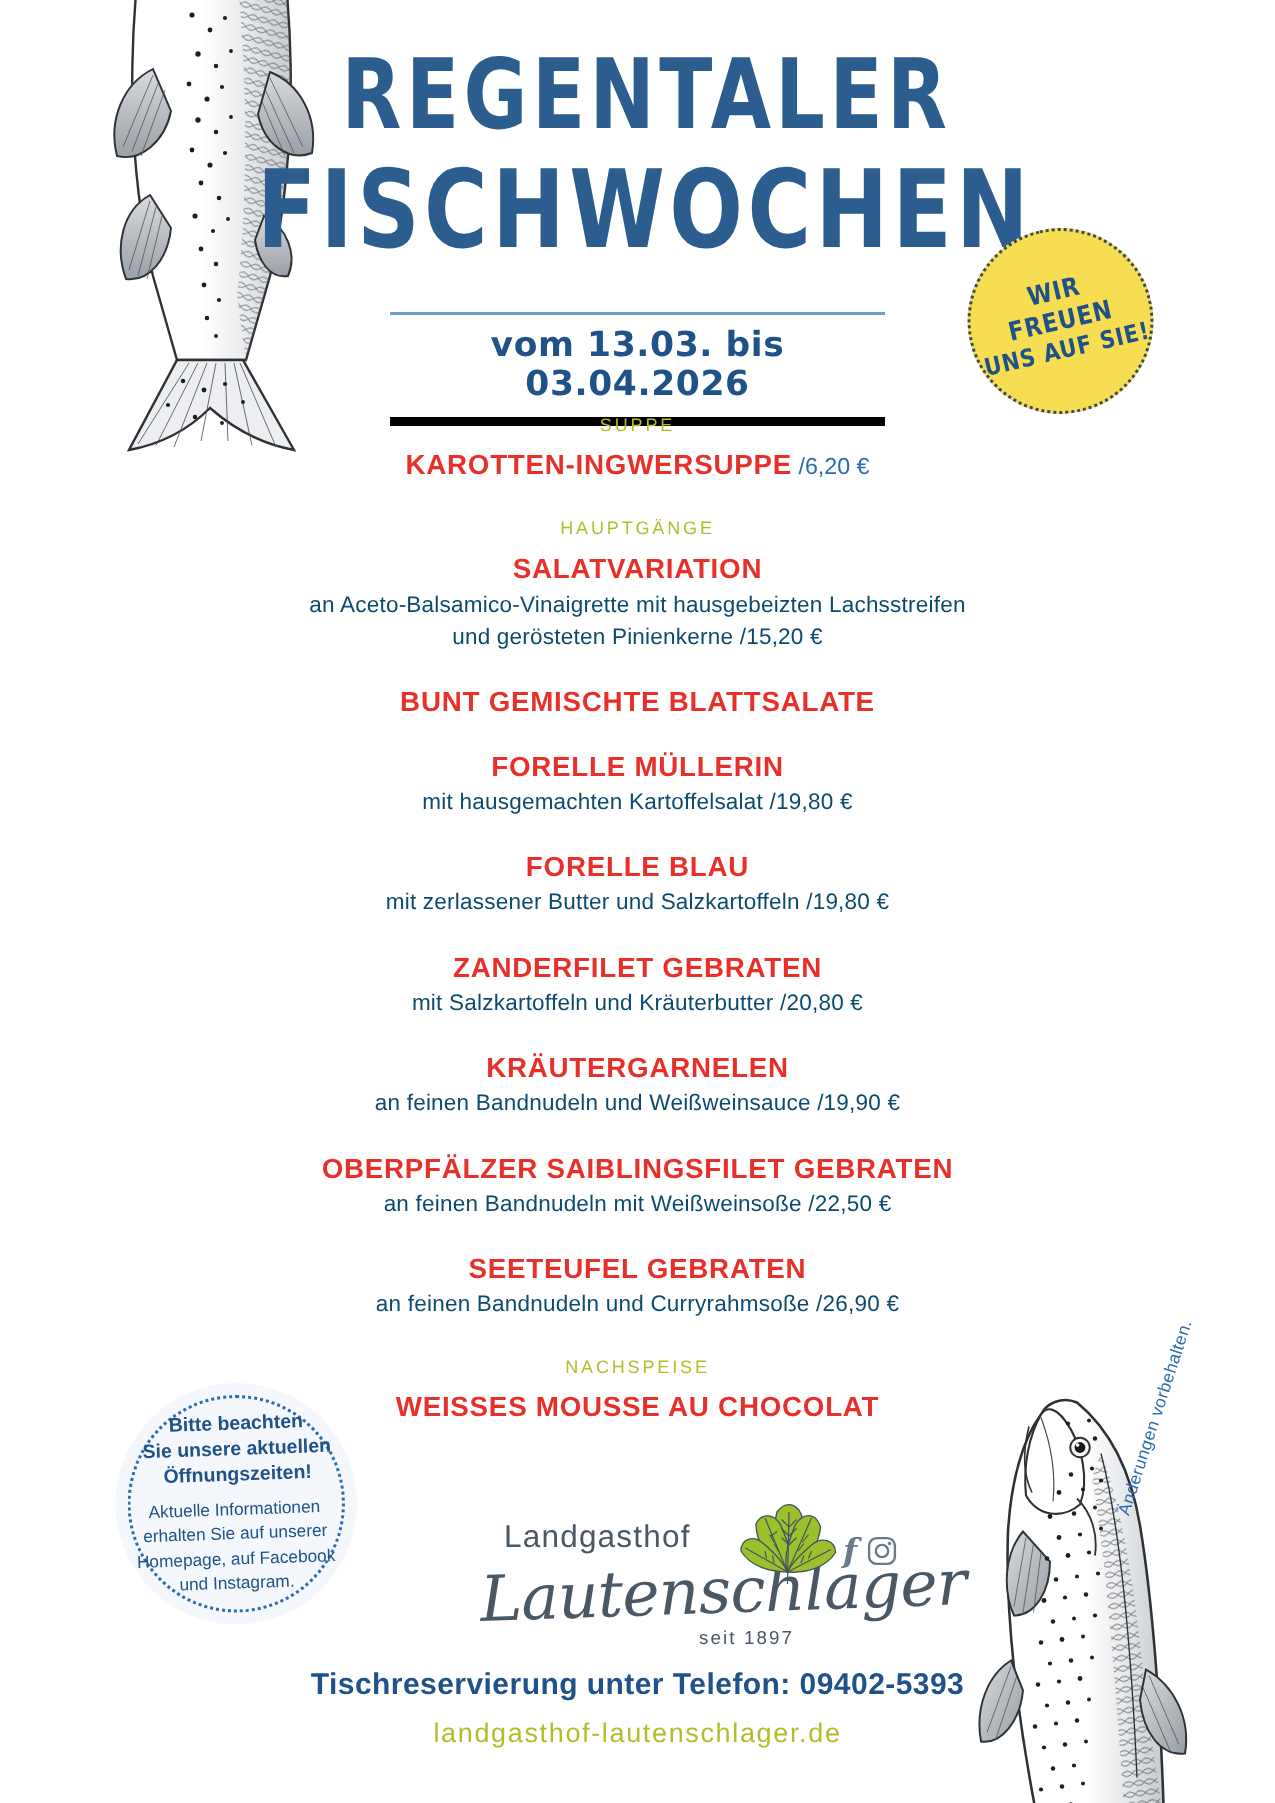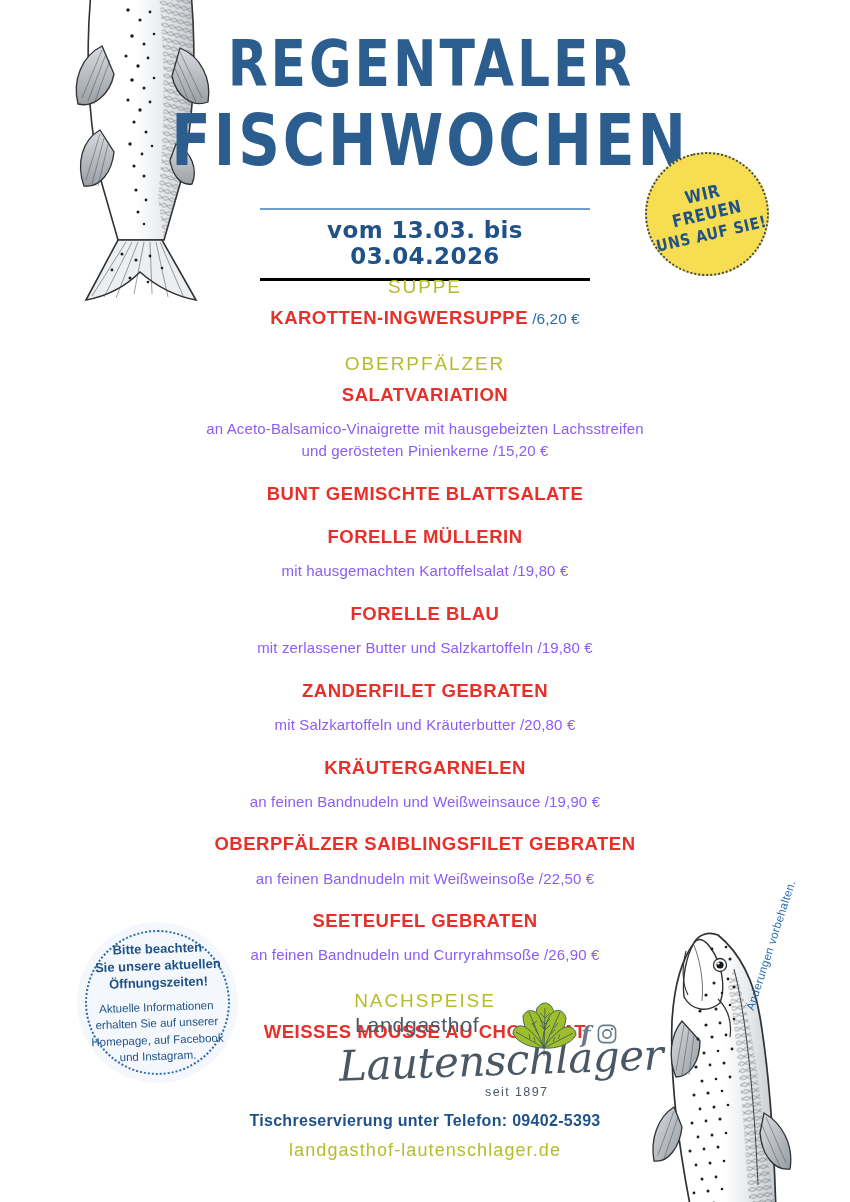--- a/index.html
+++ b/index.html
@@ -56,21 +56,21 @@
     transform: scaleY(1.22) scaleX(0.98);
     transform-origin: center top;
   }
   .title-1 { font-size: 53px; margin-left: 12px; }
   .title-2 { font-size: 59px; margin-top: 22px; margin-left: 10px; }
 
   .date-band {
     margin: 46px auto 0;
     width: 330px;
     border-top: 2px solid #6f9ec9;
-    border-bottom: 3px solid #000000;
+    border-bottom: 6px solid #000000;
     padding: 7px 0 9px;
   }
   .date-text {
     font-family: "DejaVu Sans", sans-serif;
     font-size: 23px;
     font-weight: 700;
     color: #1f5289;
     letter-spacing: 0.4px;
   }
 
@@ -104,21 +104,21 @@
 
   
   .menu {
     position: absolute;
     left: 125px;
     top: 276px;
     width: 600px;
     text-align: center;
   }
   .section-head {
-    font-size: 19px;
+    font-size: 12px;
     color: #b5bc2a;
     letter-spacing: 1.9px;
     font-weight: 400;
     margin-bottom: 8px;
   }
   .sec-gap { margin-top: 24px; }
 
   .dish { margin-bottom: 4px; }
   .dish + .dish { margin-top: 20px; }
 
@@ -130,23 +130,23 @@
     line-height: 1.25;
   }
   .dish-name .price {
     color: #2b6cb0;
     font-weight: 400;
     font-size: 15.5px;
     letter-spacing: 0;
   }
   .dish-desc {
     font-size: 15px;
-    color: #8b5cf6;
+    color: #0c4a6e;
     line-height: 1.45;
-    margin-top: 12px;
+    margin-top: 2px;
     letter-spacing: 0.15px;
   }
   .dish-inline .dish-name { display: inline; }
 
   
   .hours-badge {
     position: absolute;
     left: 77px;
     top: 922px;
     width: 161px;
@@ -180,21 +180,21 @@
     color: #1f5289;
     line-height: 1.42;
     margin-top: 7px;
     position: relative;
     transform: rotate(-2deg);
   }
 
   
   .logo-block {
     position: absolute;
-    left: 343px;
+    left: 324px;
     top: 992px;
     width: 290px;
     height: 105px;
   }
   .logo-landgasthof {
     position: absolute;
     left: 12px;
     top: 21px;
     font-family: "Liberation Sans", sans-serif;
     font-size: 21px;
@@ -246,21 +246,21 @@
 
   
   .footer {
     position: absolute;
     left: 0;
     top: 1112px;
     width: 850px;
     text-align: center;
   }
   .phone {
-    font-size: 16px;
+    font-size: 20px;
     font-weight: 700;
     color: #1f5289;
     letter-spacing: 0.3px;
   }
   .website {
     font-size: 18px;
     color: #b5bc2a;
     letter-spacing: 1.1px;
     margin-top: 10px;
   }
@@ -393,21 +393,21 @@
 
   <div class="stamp">
     <div class="stamp-line l1">WIR</div>
     <div class="stamp-line l2">FREUEN</div>
     <div class="stamp-line l3">UNS AUF SIE!</div>
   </div>
 
   <div class="menu" id="menu-root">
       <div class="section-head">SUPPE</div>
       <div class="dish dish-inline"><div class="dish-name">KAROTTEN-INGWERSUPPE<span class="price"> /6,20 €</span></div></div>
-      <div class="section-head sec-gap">OBERPFÄLZER</div>
+      <div class="section-head sec-gap">HAUPTGÄNGE</div>
       <div class="dish">
         <div class="dish-name">SALATVARIATION</div>
         <div class="dish-desc">an Aceto-Balsamico-Vinaigrette mit hausgebeizten Lachsstreifen<br>und gerösteten Pinienkerne /15,20 €</div>
       </div>
       <div class="dish">
         <div class="dish-name">BUNT GEMISCHTE BLATTSALATE</div>
       </div>
       <div class="dish">
         <div class="dish-name">FORELLE MÜLLERIN</div>
         <div class="dish-desc">mit hausgemachten Kartoffelsalat /19,80 €</div>

